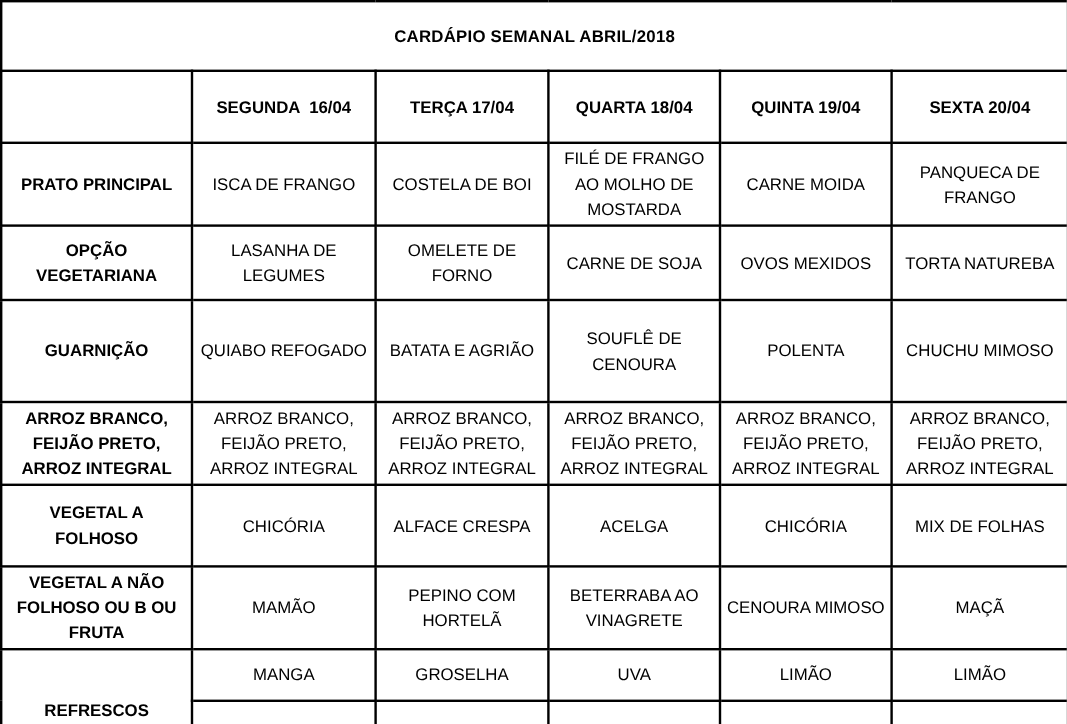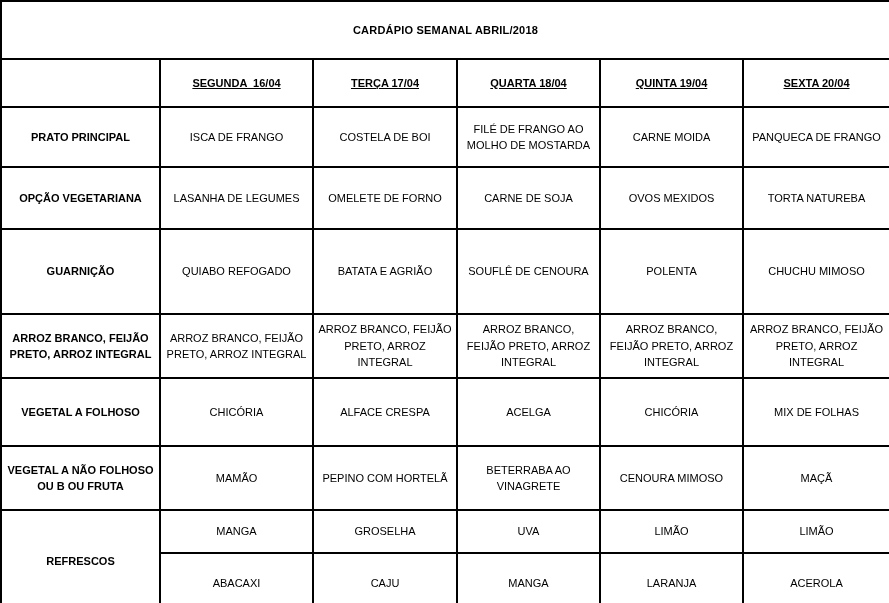--- a/index.html
+++ b/index.html
@@ -11,21 +11,21 @@
   }
   table.menu {
     border-collapse: collapse;
     table-layout: fixed;
     width: 889px;
     height: 603px;
   }
   table.menu td {
     border: 2px solid #000000;
     padding: 2px 4px;
-    font-size: 11px;
+    font-size: 14px;
     text-align: center;
     vertical-align: middle;
     line-height: 1.5;
     overflow: hidden;
   }
   td.title-cell {
     font-weight: bold;
     font-size: 13px;
     text-align: center;
     letter-spacing: 0.2px;
@@ -43,21 +43,21 @@
   td.label-center {
     font-weight: bold;
     text-align: center;
   }
   td.vbottom {
     vertical-align: bottom;
     padding-bottom: 1px;
     line-height: 1.15;
   }
   tr.r-title   { height: 58px; }
-  tr.r-header  { height: 48px; text-decoration: underline; }
+  tr.r-header  { height: 60px; }
   tr.r-prato   { height: 60px; }
   tr.r-opcao   { height: 62px; }
   tr.r-guarn   { height: 85px; }
   tr.r-arroz   { height: 64px; margin-top: 24px; }
   tr.r-vegfol  { height: 68px; }
   tr.r-vegnao  { height: 64px; }
   tr.r-ref1    { height: 43px; }
   tr.r-ref2    { height: 60px; }
 </style>
 </head>

